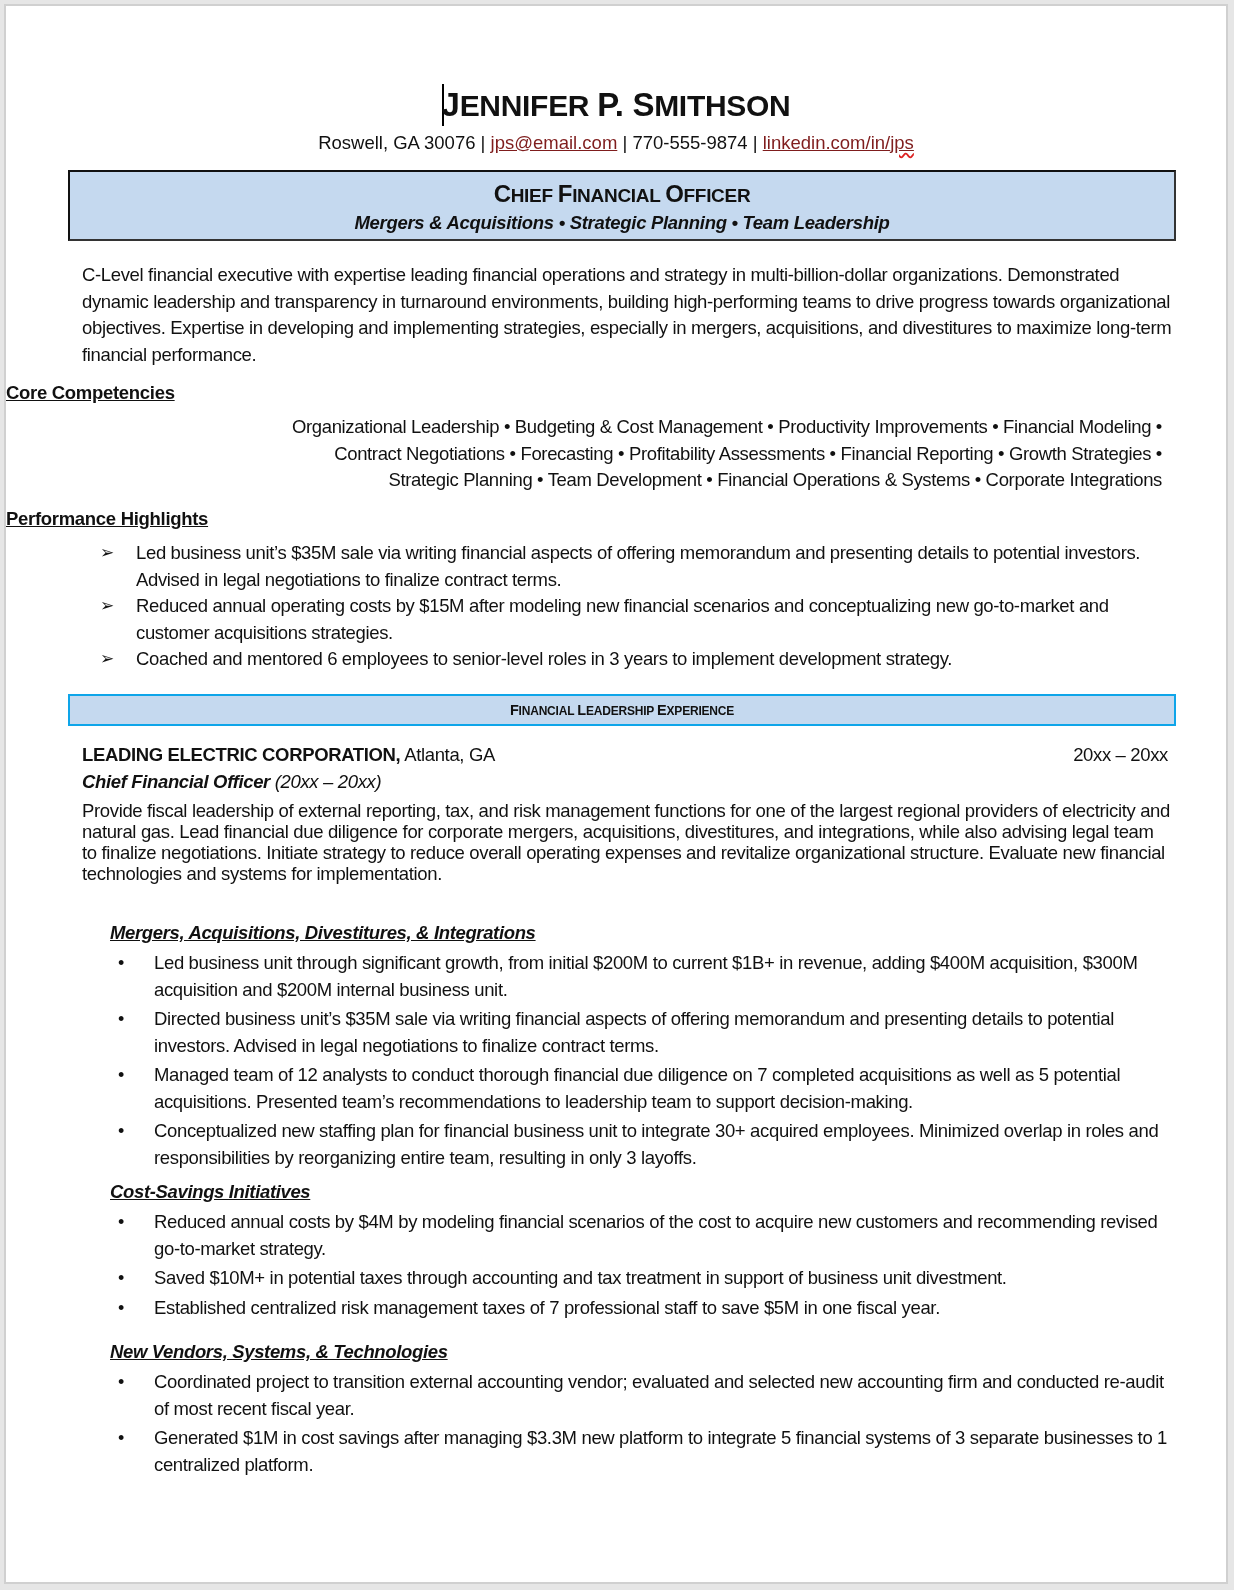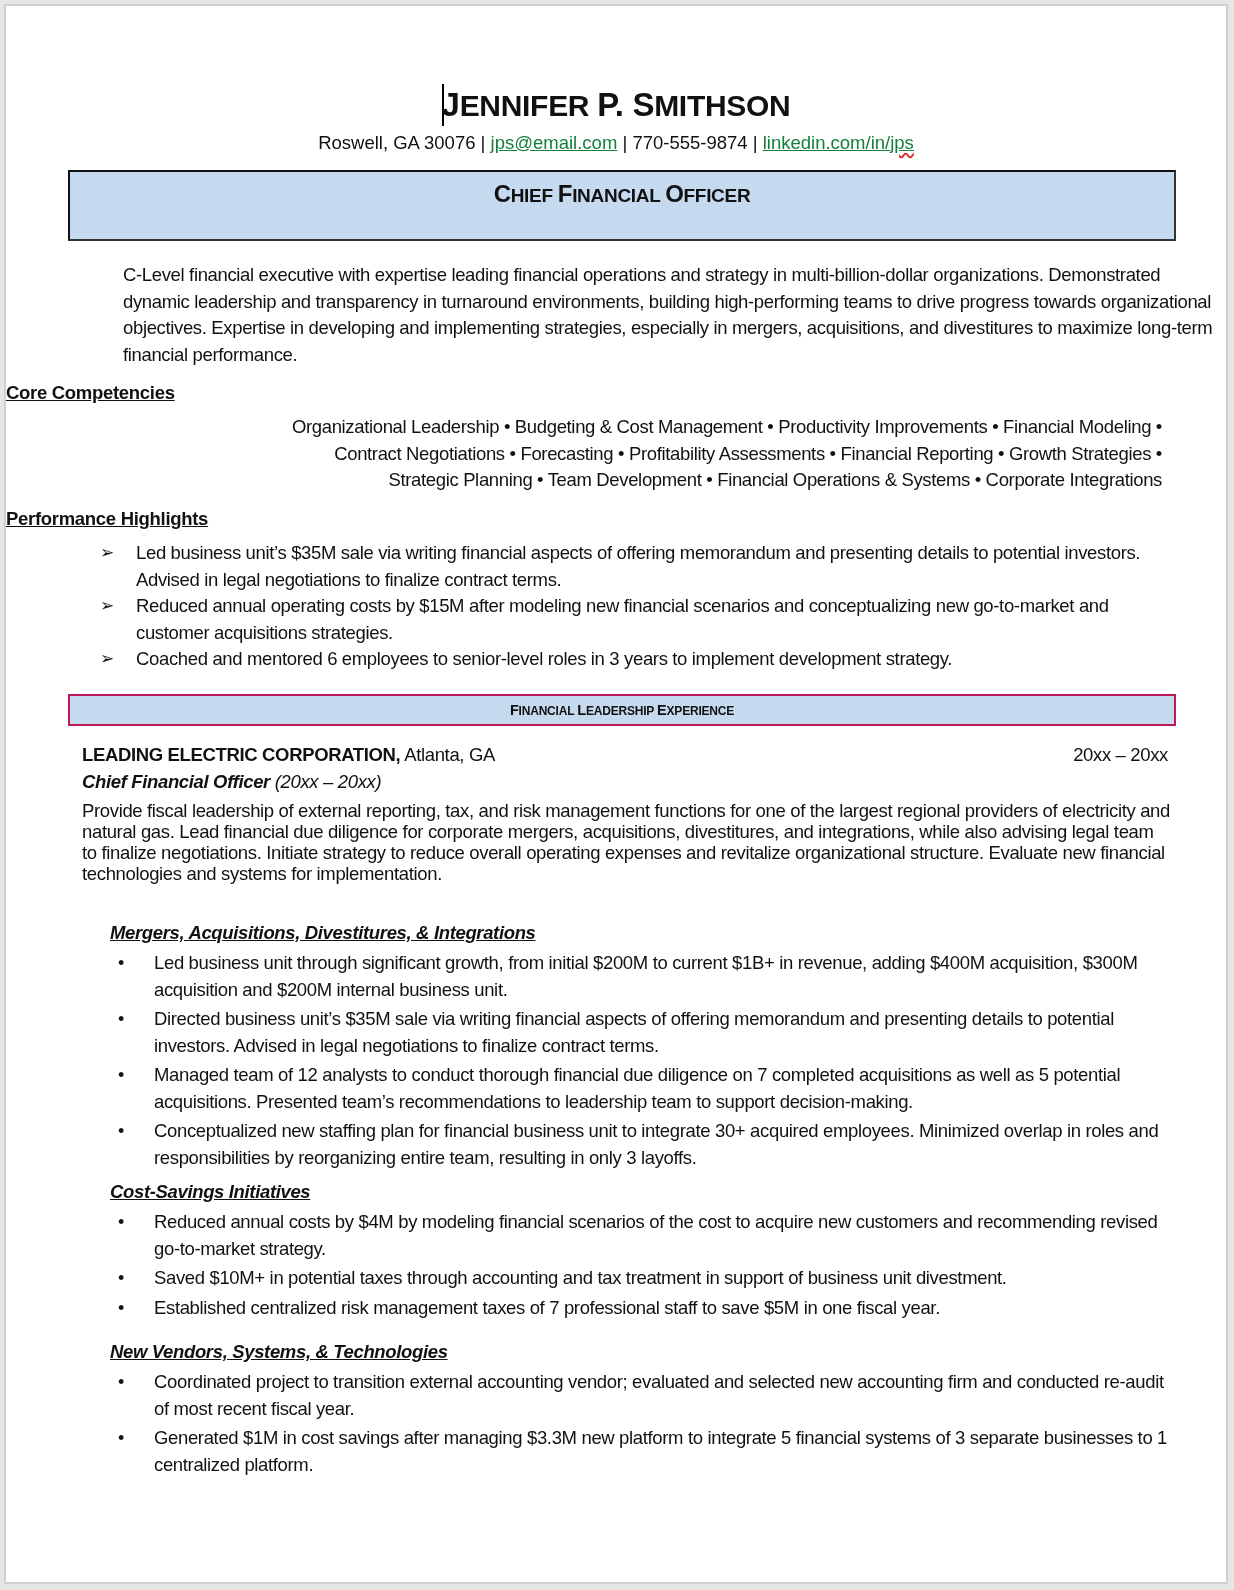--- a/index.html
+++ b/index.html
@@ -11,47 +11,47 @@
   }
   .name {
     position: absolute; top: 78px; left: 0; right: 0; text-align: center;
     font-size: 30px; font-weight: bold; letter-spacing: -0.3px;
   }
   .name .big { font-size: 33px; }
   .cursor { display: inline-block; width: 2px; height: 42px; background: #000; vertical-align: -10px; margin-right: -2px; }
   .contact {
     position: absolute; top: 126px; left: 0; right: 0; text-align: center; font-size: 18.5px;
   }
-  .contact a { color: #15803d; text-decoration: underline; }
+  .contact a { color: #7f1d1d; text-decoration: underline; }
   .contact .squiggle { text-decoration: underline wavy #d22; text-underline-offset: 3px; }
   .titlebox {
     position: absolute; left: 62px; top: 164px; width: 1108px; height: 71px;
     background: #c5d9ef; border: 2px solid #111; box-sizing: border-box;
     border-right-color: #333; border-bottom-color: #333; text-align: center;
   }
   .titlebox .t1 { font-size: 24px; font-weight: bold; margin-top: 8px; letter-spacing: -0.3px; }
   .titlebox .t1 .sm { font-size: 19px; }
   .titlebox .t2 { font-size: 18.5px; font-weight: bold; font-style: italic; margin-top: 4px; letter-spacing: -0.3px; }
   .summary {
-    position: absolute; left: 76px; top: 256px; width: 1090px; line-height: 26.5px; font-size: 18.5px; letter-spacing: -0.35px; margin-left: 41px;
+    position: absolute; left: 76px; top: 256px; width: 1090px; line-height: 26.5px; font-size: 18.5px; letter-spacing: -0.35px;
   }
   .h-center {
     position: absolute; left: 0; right: 0; font-weight: bold;
     text-decoration: underline; font-size: 18.5px; letter-spacing: -0.3px;
   }
   .competencies {
     position: absolute; left: 80px; width: 1076px; top: 408px; text-align: right;
     line-height: 26.5px; font-size: 18.5px; letter-spacing: -0.35px;
   }
   .highlights { position: absolute; left: 92px; top: 534px; width: 1070px; }
   .hl-item { position: relative; padding-left: 38px; line-height: 26.5px; font-size: 18.5px; letter-spacing: -0.35px; }
   .hl-item .arrow { position: absolute; left: 2px; top: 0; font-size: 17px; }
   .sectionbar {
     position: absolute; left: 62px; top: 688px; width: 1108px; height: 32px;
-    background: #c5d9ef; border: 2px solid #be185d; box-sizing: border-box;
+    background: #c5d9ef; border: 2px solid #0ea5e9; box-sizing: border-box;
     text-align: center; font-weight: bold; font-size: 14.5px; line-height: 28px; letter-spacing: -0.2px;
   }
   .sectionbar .sm { font-size: 12px; }
   .job-head { position: absolute; left: 76px; top: 738px; width: 1086px; font-size: 18.5px; letter-spacing: -0.35px; }
   .job-head .company { font-weight: bold; }
   .job-head .dates { position: absolute; right: 0; top: 0; }
   .job-title { position: absolute; left: 76px; top: 765px; font-size: 18.5px; letter-spacing: -0.35px; }
   .job-title .role { font-weight: bold; font-style: italic; }
   .job-title .yrs { font-style: italic; }
   .job-desc { position: absolute; left: 76px; top: 794px; width: 1090px; line-height: 21px; font-size: 18.5px; letter-spacing: -0.35px; }
@@ -74,20 +74,21 @@
   </div>
 
   <div class="contact">
     <span>Roswell, GA 30076</span><span> | </span><a>jps@email.com</a><span> | </span><span>770-555-9874</span><span> | </span><a><span>linkedin.com/in/</span><span class="squiggle">jps</span></a>
   </div>
 
   <div class="titlebox">
     <div class="t1">
       <span>C</span><span class="sm">HIEF </span><span>F</span><span class="sm">INANCIAL </span><span>O</span><span class="sm">FFICER</span>
     </div>
+    <div class="t2">Mergers &amp; Acquisitions • Strategic Planning • Team Leadership</div>
   </div>
 
   <div class="summary">C-Level financial executive with expertise leading financial operations and strategy in multi-billion-dollar organizations. Demonstrated dynamic leadership and transparency in turnaround environments, building high-performing teams to drive progress towards organizational objectives. Expertise in developing and implementing strategies, especially in mergers, acquisitions, and divestitures to maximize long-term financial performance.</div>
 
   <div class="h-center" style="top:376px;">Core Competencies</div>
   <div class="competencies">
     <div>Organizational Leadership • Budgeting &amp; Cost Management • Productivity Improvements • Financial Modeling •</div>
     <div>Contract Negotiations • Forecasting • Profitability Assessments • Financial Reporting • Growth Strategies •</div>
     <div>Strategic Planning • Team Development • Financial Operations &amp; Systems • Corporate Integrations</div>
   </div>

